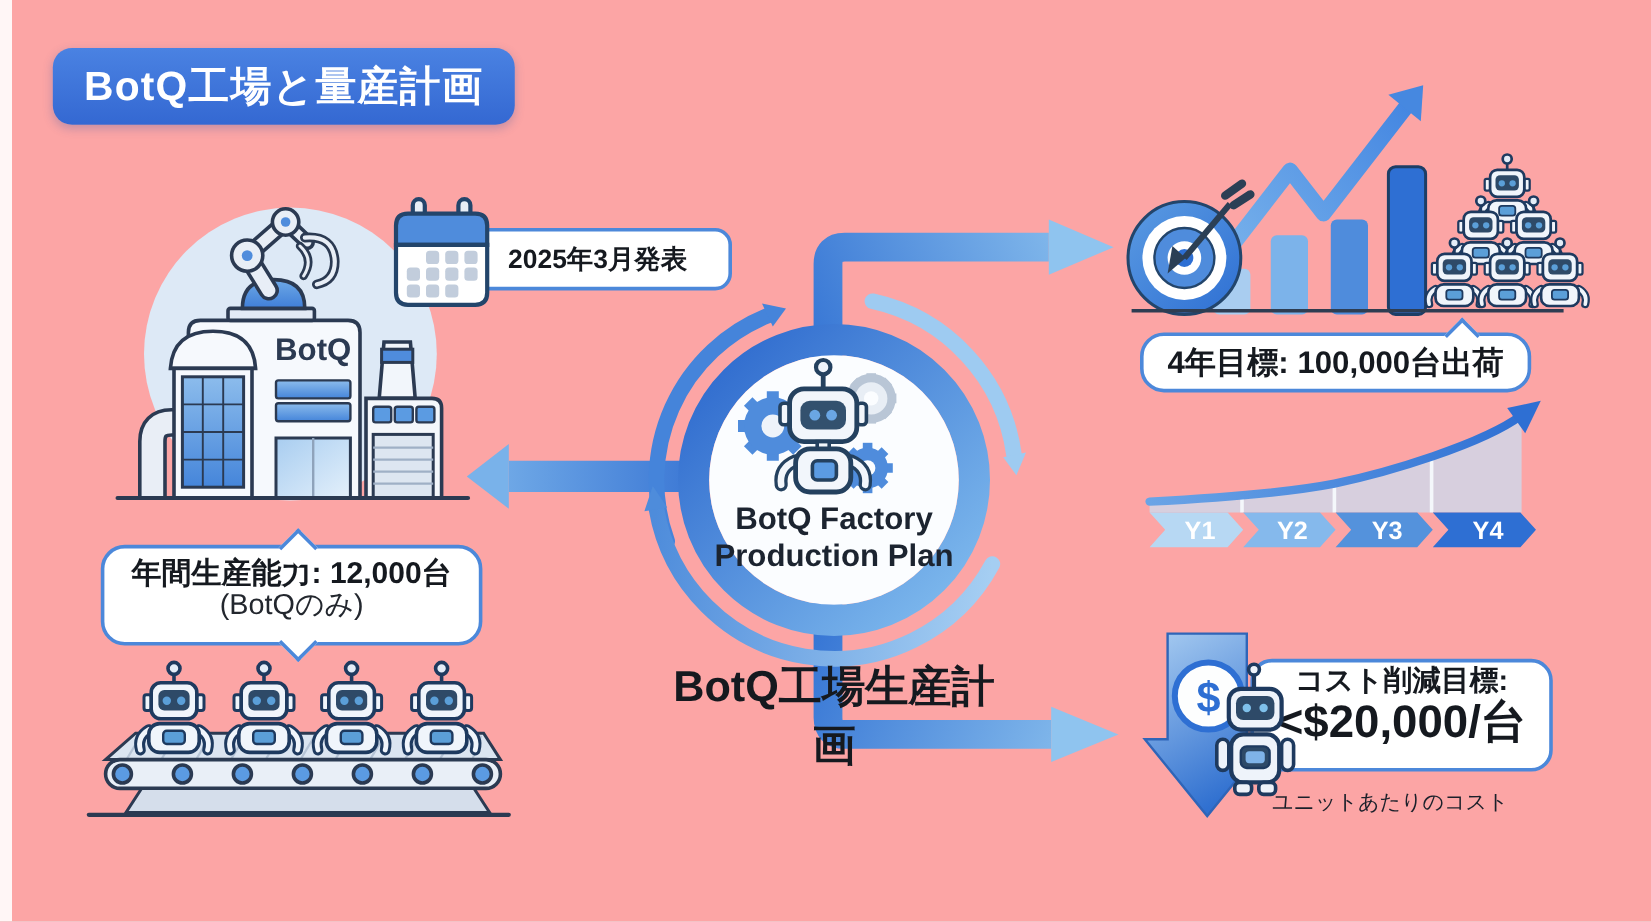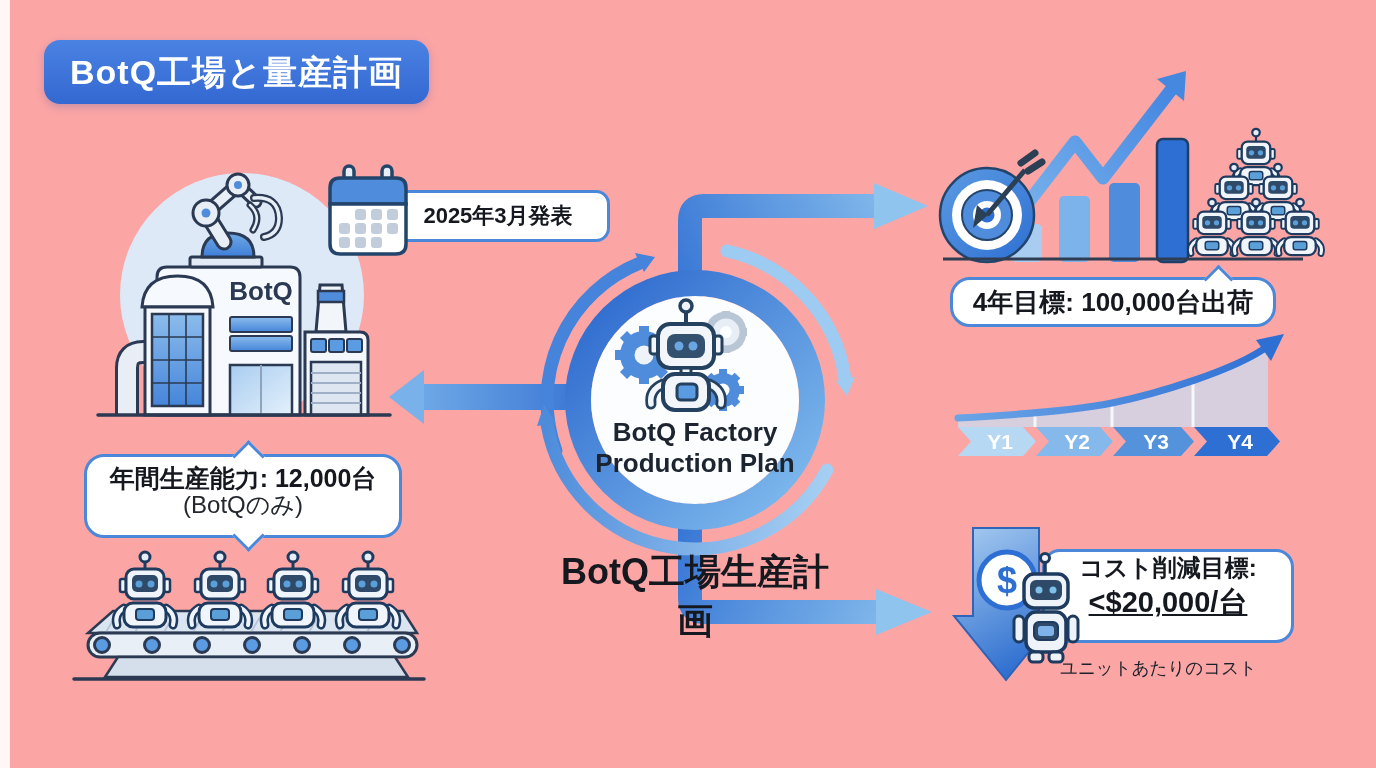--- a/index.html
+++ b/index.html
@@ -22,21 +22,21 @@
   .capacity:after{bottom:-12px;border-right:3px solid #4c88da;border-bottom:3px solid #4c88da;}
   .hub-text{position:absolute;left:575px;top:417px;width:240px;text-align:center;color:#1c2430;z-index:5;}
   .hub-text .l1,.hub-text .l2{display:block;font-size:26px;font-weight:bold;line-height:31px;}
   .hub-caption{position:absolute;left:545px;top:548px;width:300px;text-align:center;
     font-size:36px;font-weight:bold;color:#15191f;z-index:5;}
   .goal{left:950px;top:277px;width:326px;height:50px;font-size:26px;font-weight:bold;line-height:44px;z-index:6;}
   .goal:before{content:"";position:absolute;width:18px;height:18px;background:#fff;right:44px;top:-11px;
     transform:rotate(45deg);border-left:3px solid #4c88da;border-top:3px solid #4c88da;}
   .costbub{left:1042px;top:549px;width:252px;height:94px;border-radius:18px;z-index:3;}
   .costbub .l1{font-size:24px;font-weight:bold;line-height:32px;}
-  .costbub .l2{font-size:29px;font-weight:bold;line-height:36px;text-decoration:underline;}
+  .costbub .l2{font-size:38px;font-weight:bold;line-height:36px;}
   .cost-caption{position:absolute;left:1060px;top:656px;width:240px;text-align:left;
     font-size:17.5px;color:#1b202a;z-index:3;}
   svg{position:absolute;overflow:visible;}
   .z1{z-index:1}.z2{z-index:2}.z4{z-index:4}
 </style>
 </head>
 <body>
 
 <div class="stage">
   <div class="edge-strip"></div>

